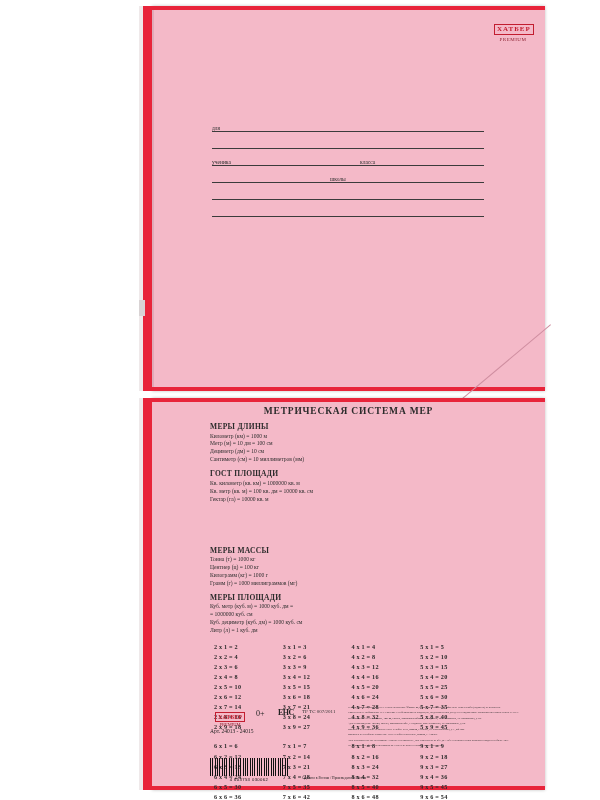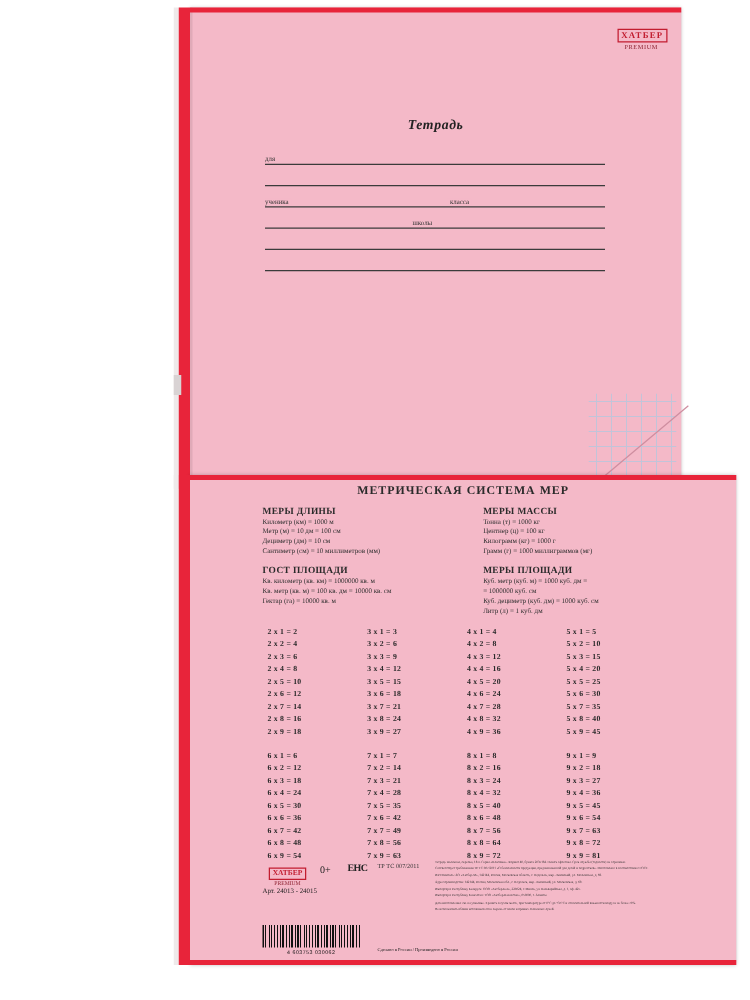--- a/index.html
+++ b/index.html
@@ -162,22 +162,22 @@
     top: 294px;
     width: 6px;
     height: 16px;
     background: #d9d3d4;
   }
 
   
   .back-cover {
     position: absolute;
     left: 152px;
-    top: 380px;
-    width: 437px;
+    top: 398px;
+    width: 393px;
     height: 392px;
     background: #f4b9c8;
     box-shadow: 0 0 3px rgba(0,0,0,0.25);
   }
   .back-cover .spine-red {
     position: absolute;
     left: -9px; top: 0;
     width: 9px; height: 100%;
     background: #e8243a;
   }
@@ -210,21 +210,22 @@
     font-weight: bold;
     font-size: 9.5px;
     letter-spacing: 0.8px;
     color: #2b2b2b;
     font-family: "Liberation Serif", serif;
   }
   .cols {
     display: flex;
     margin-top: 6px;
     padding: 0 58px;
-    gap: 32px;
+    gap: 42px;
+    flex-direction: column;
   }
   .col { flex: 1; }
   .col-head {
     font-weight: bold;
     font-size: 7.5px;
     color: #2b2b2b;
     margin-bottom: 1.5px;
     letter-spacing: 0.3px;
   }
   .col-line {
@@ -378,21 +379,20 @@
   <div class="inner-left-edge"></div>
   <div class="top-bar"></div>
   <div class="bottom-bar"></div>
   <div class="left-notch"></div>
 
   <div class="logo-box">
     <div class="logo-mark">ХАТБЕР</div>
     <div class="logo-text">PREMIUM</div>
   </div>
 
-  <div class="title-tetrad">Тетрадь</div>
 
   <div class="ruled-block">
     <div class="rule-row">
       <span class="lbl left">для</span>
       <span class="line"></span>
     </div>
     <div class="rule-row">
       <span class="line"></span>
     </div>
     <div class="rule-row">

